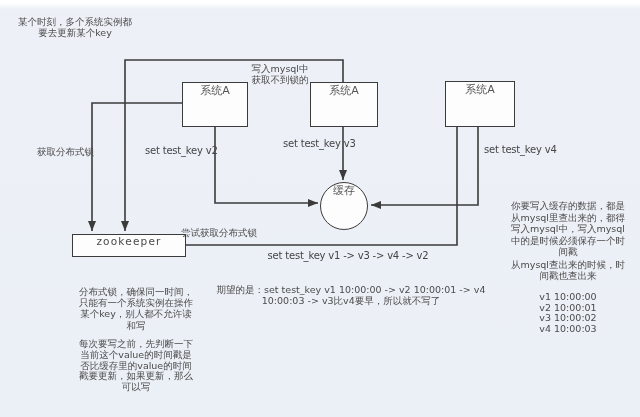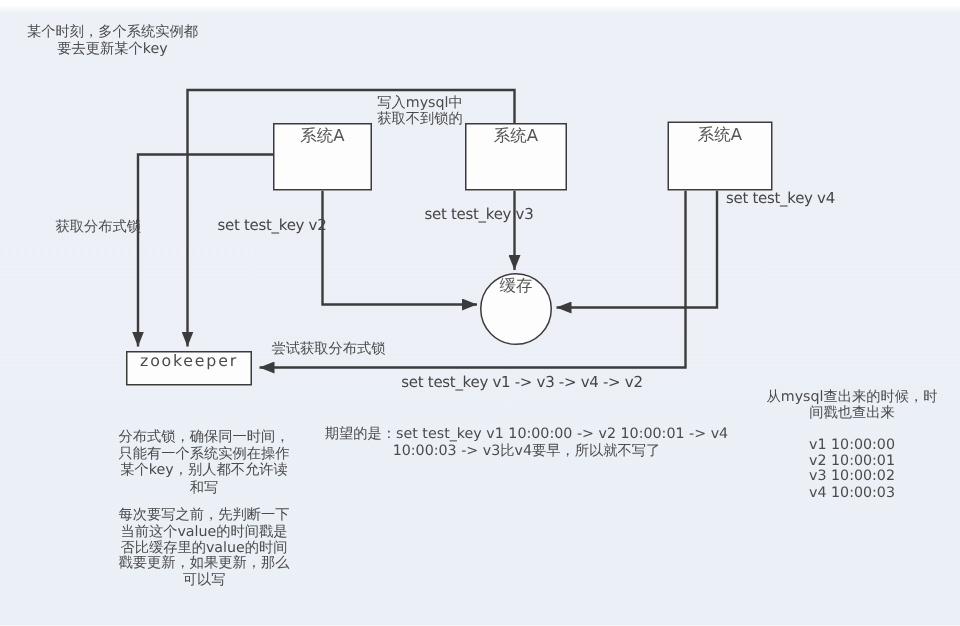--- a/index.html
+++ b/index.html
@@ -50,52 +50,57 @@
 
   <div class="node" style="left:182px;top:82px;width:66px;height:45px;">
     <span>系统A</span>
   </div>
   <div class="node" style="left:310px;top:82px;width:68px;height:45px;">
     <span>系统A</span>
   </div>
   <div class="node" style="left:445px;top:81px;width:70px;height:46px;">
     <span>系统A</span>
   </div>
-  <div class="node" style="left:84px;top:234px;width:84px;height:23px;">
+  <div class="node" style="left:72px;top:234px;width:114px;height:23px;">
     <span class="zk-label">zookeeper</span>
   </div>
   <div class="node circle" style="left:320px;top:182px;width:48px;height:48px;">
     <span>缓存</span>
   </div>
 
   <div class="txt center" style="left:18px;top:16px;width:114px;">某个时刻，多个系统实例都
 要去更新某个key</div>
 
   <div class="txt" style="left:37px;top:146px;">获取分布式锁</div>
   <div class="txt center" style="left:228px;top:64px;width:104px;line-height:10.5px;">写入mysql中
 获取不到锁的</div>
   <div class="txt" style="left:181px;top:227px;">尝试获取分布式锁</div>
   <div class="txt latin" style="left:145px;top:145px;">set test_key v2</div>
   <div class="txt latin" style="left:271px;top:138px;margin-left:12px;">set test_key v3</div>
-  <div class="txt latin" style="left:484px;top:127px;">set test_key v4</div>
+  <div class="txt latin" style="left:484px;top:144px;">set test_key v4</div>
 
   <div class="txt latin center" style="left:238px;top:250px;width:220px;">set test_key v1 -&gt; v3 -&gt; v4 -&gt; v2</div>
   <div class="txt center" style="left:208px;top:284px;width:286px;">期望的是：set test_key v1 10:00:00 -&gt; v2 10:00:01 -&gt; v4
 10:00:03 -&gt; v3比v4要早，所以就不写了</div>
 
   <div class="txt center" style="left:75px;top:286px;width:122px;line-height:11.2px;">分布式锁，确保同一时间，
 只能有一个系统实例在操作
 某个key，别人都不允许读
 和写</div>
   <div class="txt center" style="left:75px;top:339px;width:122px;line-height:10.8px;">每次要写之前，先判断一下
 当前这个value的时间戳是
 否比缓存里的value的时间
 戳要更新，如果更新，那么
 可以写</div>
 
+  <div class="txt center" style="left:506px;top:200px;width:124px;line-height:11.5px;">你要写入缓存的数据，都是
+从mysql里查出来的，都得
+写入mysql中，写入mysql
+中的是时候必须保存一个时
+间戳</div>
   <div class="txt center" style="left:506px;top:259px;width:124px;line-height:11px;">从mysql查出来的时候，时
 间戳也查出来</div>
   <div class="txt center" style="left:506px;top:292px;width:124px;line-height:10.5px;">v1 10:00:00
 v2 10:00:01
 v3 10:00:02
 v4 10:00:03</div>
 
 </div>
 
 </body></html>

